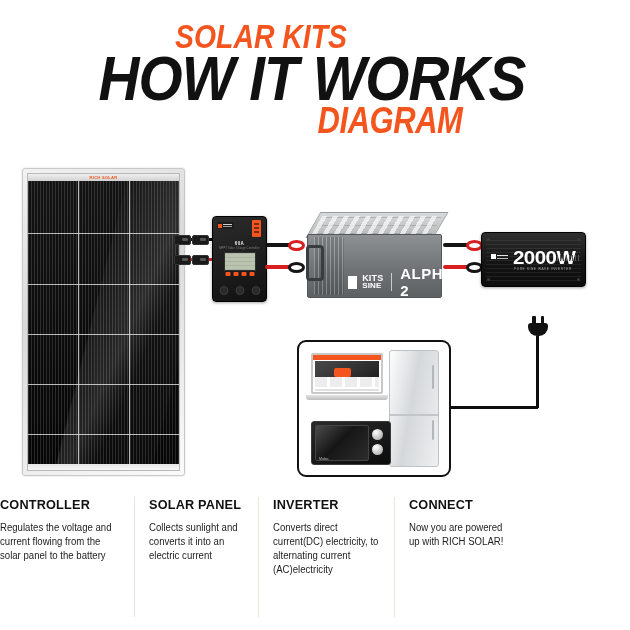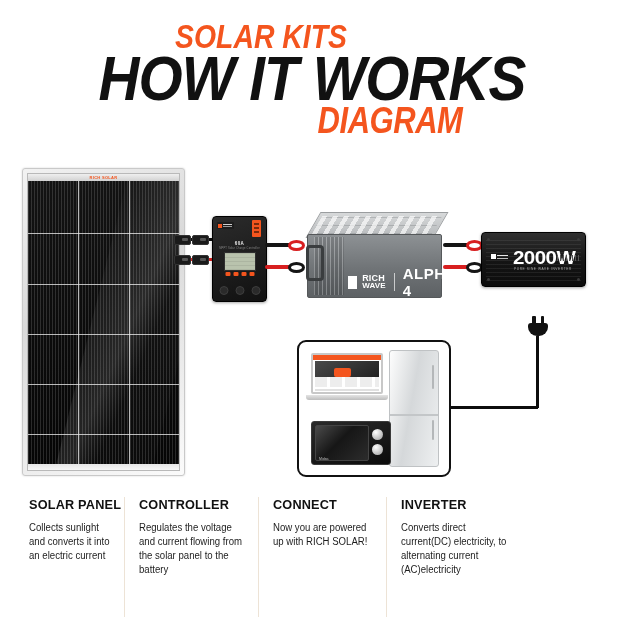--- a/index.html
+++ b/index.html
@@ -250,25 +250,25 @@
   <div class="battery">
     <div class="bat-top">
       <div class="bat-top-detail"></div>
     </div>
     <div class="bat-body">
       <div class="bat-ribs"></div>
       <div class="bat-handle"></div>
       <div class="bat-brand">
         <span class="bat-mark"></span>
         <span class="bat-rich">
-          <span>RICH</span>
-          <small>WAVE</small>
+          <span>KITS</span>
+          <small>SINE</small>
         </span>
         <span class="bat-div"></span>
-        <span class="bat-alpha">ALPHA 4</span>
+        <span class="bat-alpha">ALPHA 2</span>
       </div>
     </div>
   </div>
 
   <div class="lug-tail" style="left:443px;top:243px;width:26px;"></div>
   <div class="lug lug-red" style="left:466px;top:240px;"></div>
   <div class="lug-tail red" style="left:443px;top:265px;width:26px;"></div>
   <div class="lug" style="left:466px;top:262px;"></div>
 
   <div class="inverter">
@@ -307,31 +307,31 @@
     </div>
     <div class="micro">
       <div class="micro-door"></div>
       <div class="micro-knob" style="top:7px;"></div>
       <div class="micro-knob" style="top:22px;"></div>
       <div class="micro-logo">Midea</div>
     </div>
   </div>
 
   <div class="captions">
+    <div class="cap c2">
+      <h3>CONTROLLER</h3>
+      <p>Regulates the voltage and current flowing from the solar panel to the battery</p>
+    </div>
     <div class="cap c1">
       <h3>SOLAR PANEL</h3>
       <p>Collects sunlight and converts it into an electric current</p>
     </div>
-    <div class="cap c2">
-      <h3>CONTROLLER</h3>
-      <p>Regulates the voltage and current flowing from the solar panel to the battery</p>
+    <div class="cap c4">
+      <h3>INVERTER</h3>
+      <p>Converts direct current(DC) electricity, to alternating current (AC)electricity</p>
     </div>
     <div class="cap c5">
       <h3>CONNECT</h3>
       <p>Now you are powered up with RICH SOLAR!</p>
     </div>
-    <div class="cap c4">
-      <h3>INVERTER</h3>
-      <p>Converts direct current(DC) electricity, to alternating current (AC)electricity</p>
-    </div>
   </div>
 
 </div>
 
 </body></html>

